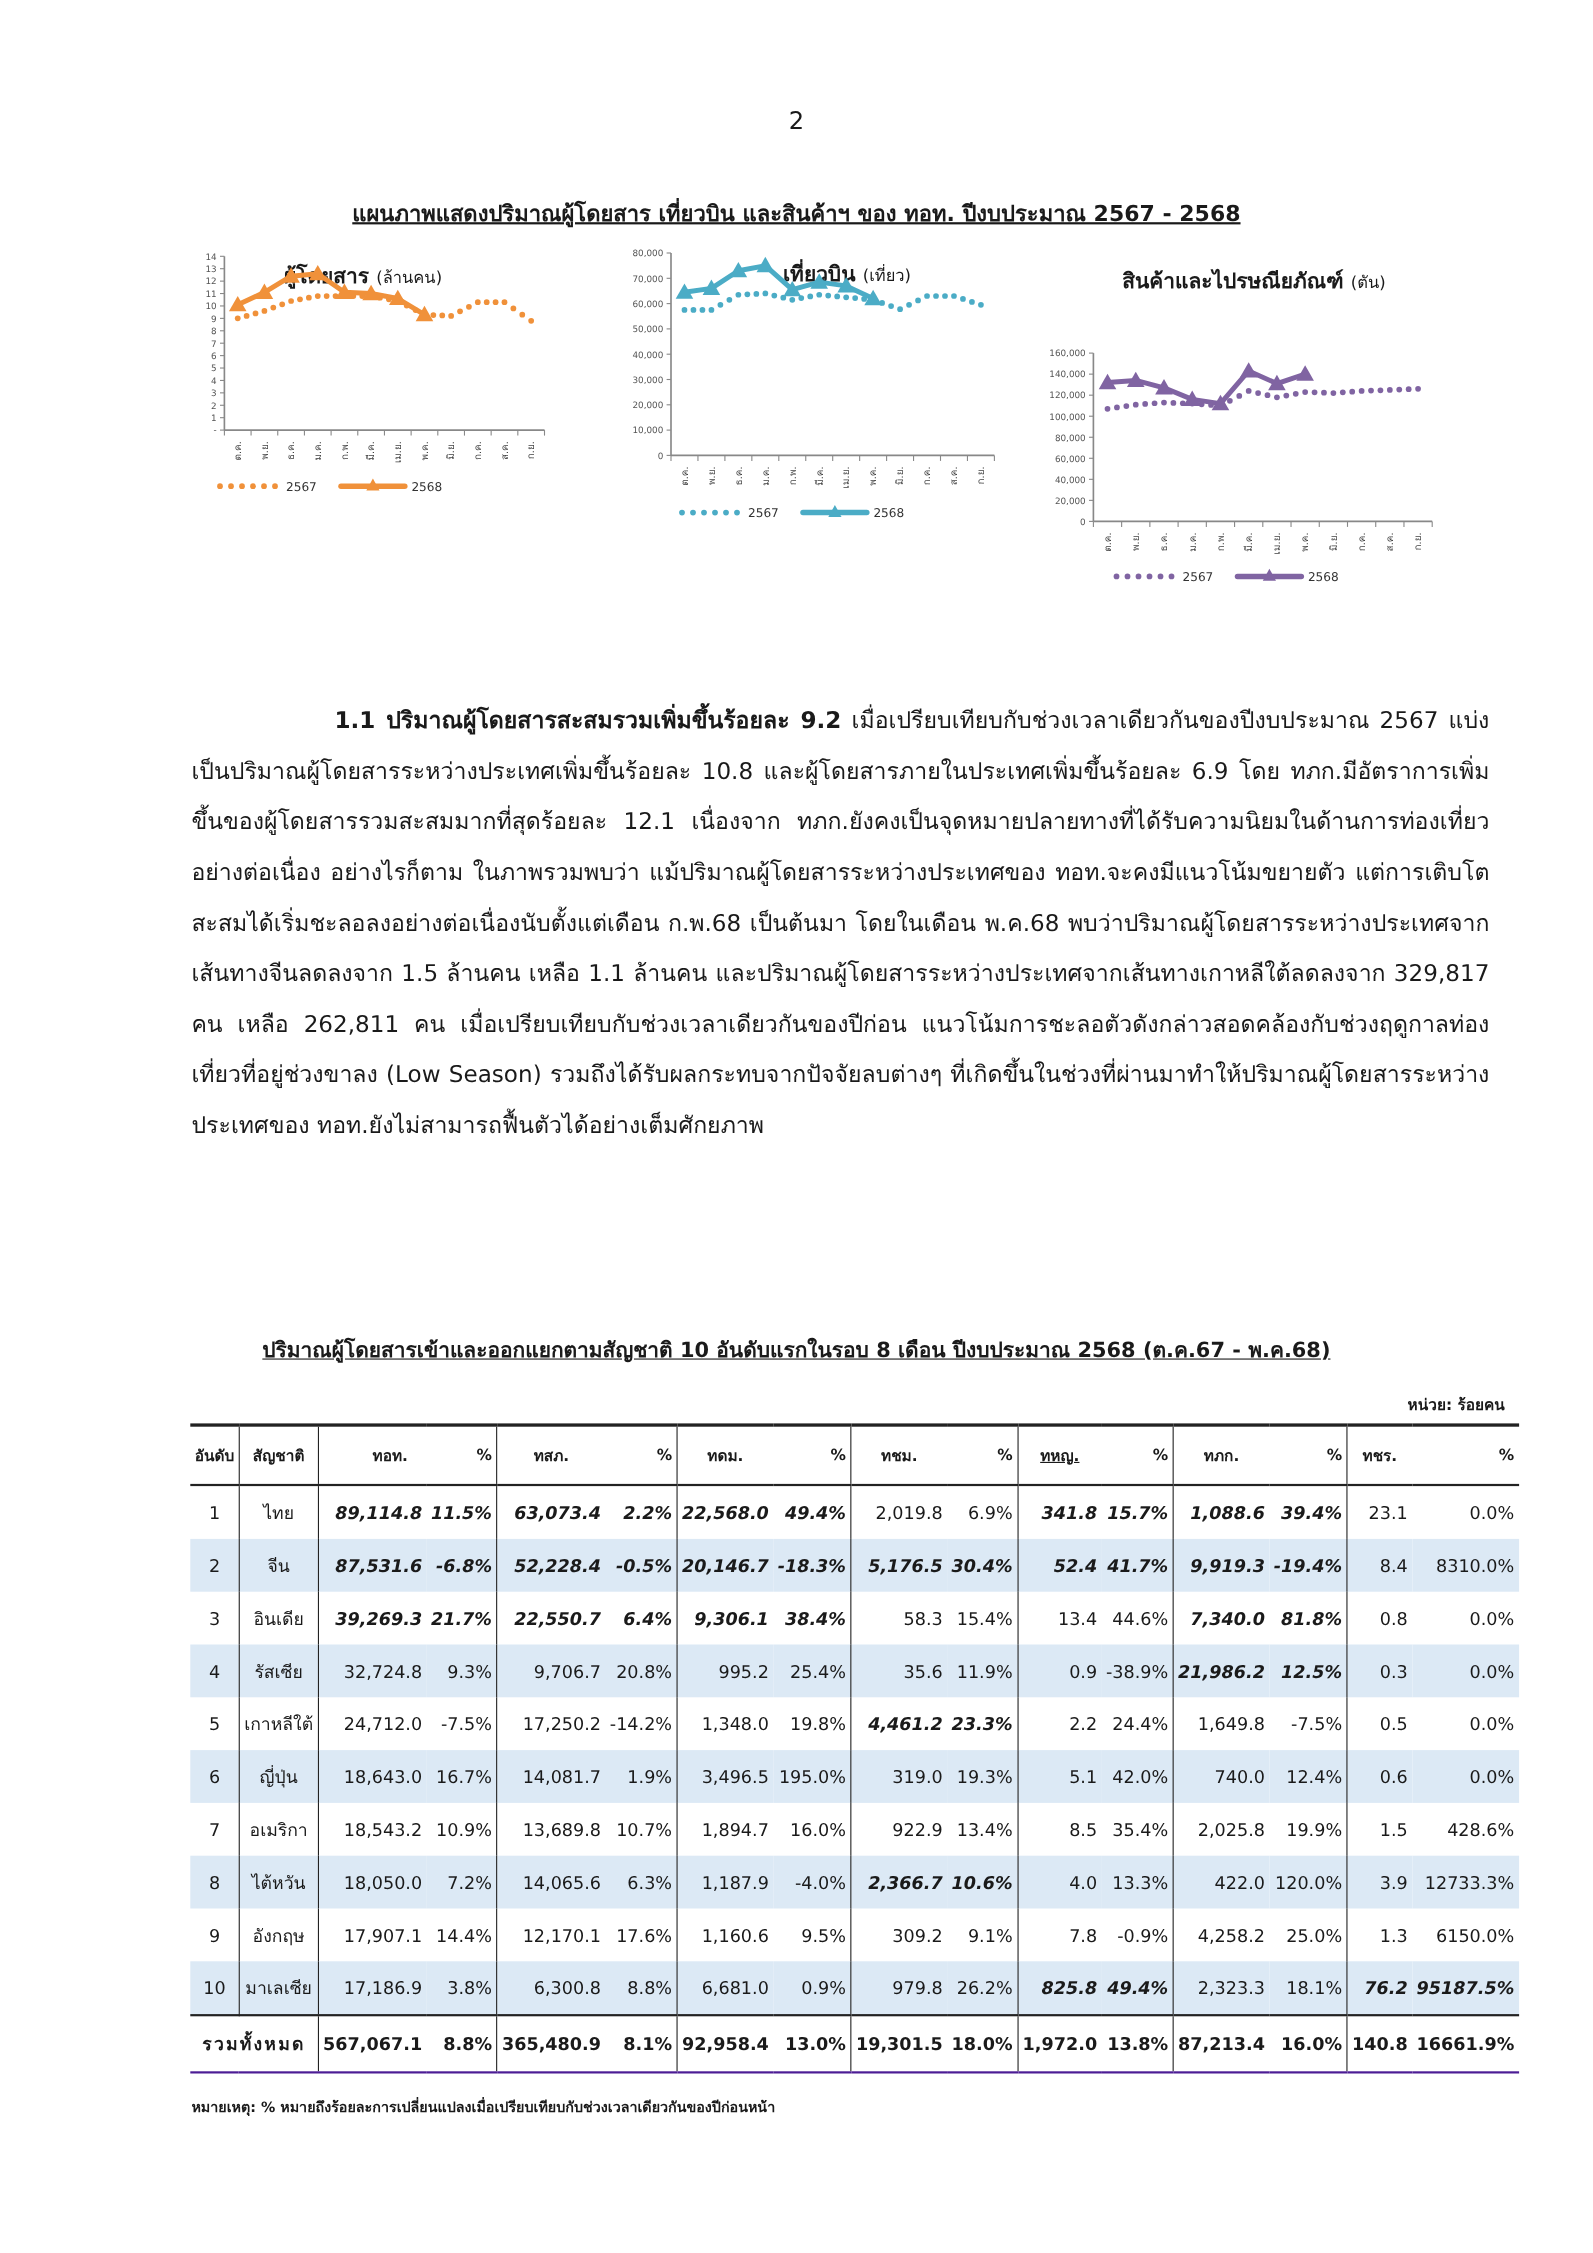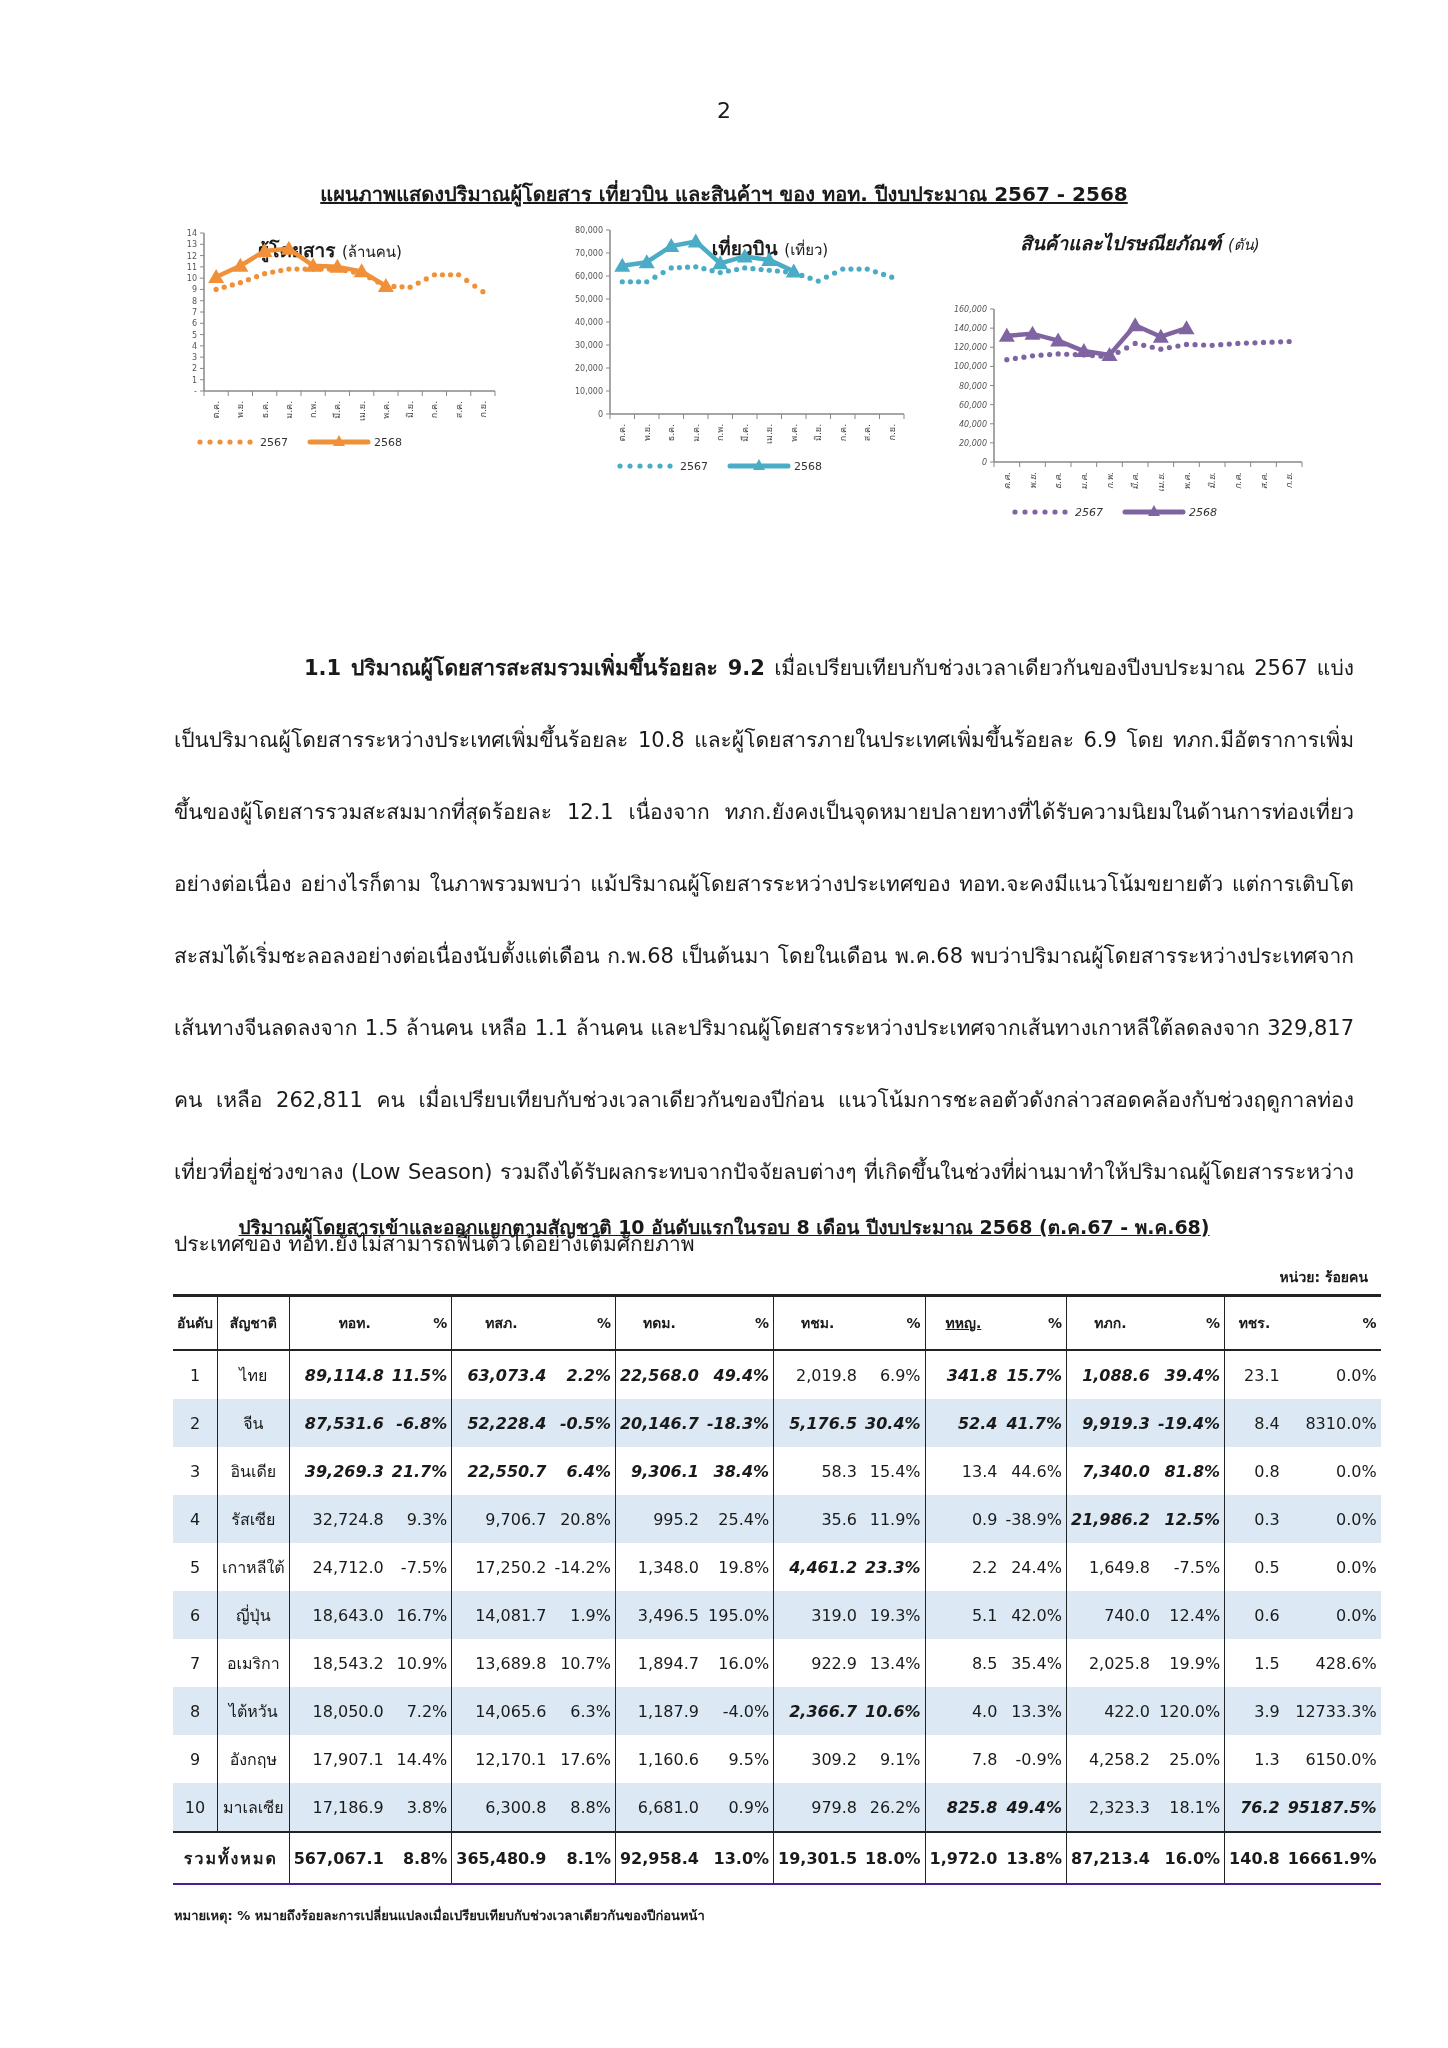--- a/index.html
+++ b/index.html
@@ -7,21 +7,21 @@
   .page-number { position: absolute; top: 98px; left: 0; width: 100%; text-align: center; font-size: 22px; }
   .charts-title { position: absolute; top: 178px; left: 0; width: 100%; text-align: center; font-size: 20px; font-weight: bold; text-decoration: underline; }
   .chart { position: absolute; }
   .chart-title { position: absolute; width: 100%; text-align: center; font-size: 19px; font-weight: bold; white-space: nowrap; }
   .chart-title .unit { font-weight: normal; font-size: 15px; }
   .chart svg { position: absolute; left: 0; top: 0; overflow: visible; }
   .axis-text { font-family: "DejaVu Sans", sans-serif; font-size: 8px; fill: #555; }
   .month-text { font-family: "DejaVu Sans", sans-serif; font-size: 9px; fill: #444; }
   .legend-text { font-family: "DejaVu Sans", sans-serif; font-size: 11px; fill: #333; }
 
-  .para { position: absolute; left: 174px; width: 1180px; font-size: 21px; line-height: 72px; text-align: justify; text-align-last: left; }
+  .para { position: absolute; left: 174px; width: 1180px; font-size: 21px; line-height: 46px; text-align: justify; text-align-last: left; }
   .para .indent { display: inline-block; width: 130px; }
   .para .lead { font-weight: bold; }
 
   .table-title { position: absolute; top: 1212px; left: 0; width: 100%; text-align: center; font-size: 19px; font-weight: bold; text-decoration: underline; }
   .table-unit { position: absolute; top: 1266px; right: 80px; font-size: 14px; font-weight: bold; }
   table.data { position: absolute; top: 1294px; left: 173px; width: 1195px; border-collapse: collapse; font-size: 16px; }
   table.data th, table.data td { padding: 0 4px; height: 48px; }
   table.data thead th { font-size: 14px; font-weight: bold; border-top: 3px solid #222; border-bottom: 2px solid #222; height: 52px; }
   table.data tbody tr.alt td { background: #dce9f5; }
   table.data td.rank { text-align: center; width: 36px; }
@@ -283,21 +283,21 @@
           <circle cx="110" cy="216" r="2.6" fill="#4BACC6"></circle>
           <text x="120" y="220" class="legend-text">2567</text>
           <line x1="170" y1="216" x2="228" y2="216" stroke="#4BACC6" stroke-width="5" stroke-linecap="round"></line>
           <polygon points="199,209 193,220 205,220" fill="#4BACC6"></polygon>
           <text x="234" y="220" class="legend-text">2568</text>
         </g>
       </g>
     </svg>
 </div>
 
-<div class="chart" style="left:940px; top:216px; width:380px; height:370px;font-style:italic;">
+<div class="chart" style="left:940px; top:228px; width:380px; height:370px;">
   <div class="chart-title" style="top:12px; left:10px;">
     <span>สินค้าและไปรษณียภัณฑ์</span>
     <span class="unit">(ตัน)</span>
   </div>
   <svg width="380" height="370" style="top: 80px;">
       <g transform="translate(0,0)">
         <g>
           <line x1="54" y1="13" x2="54" y2="166" stroke="#888" stroke-width="1.5"></line>
           <line x1="54" y1="166" x2="362" y2="166" stroke="#888" stroke-width="1.5"></line>
           <line x1="50" y1="166" x2="54" y2="166" stroke="#888"></line>

